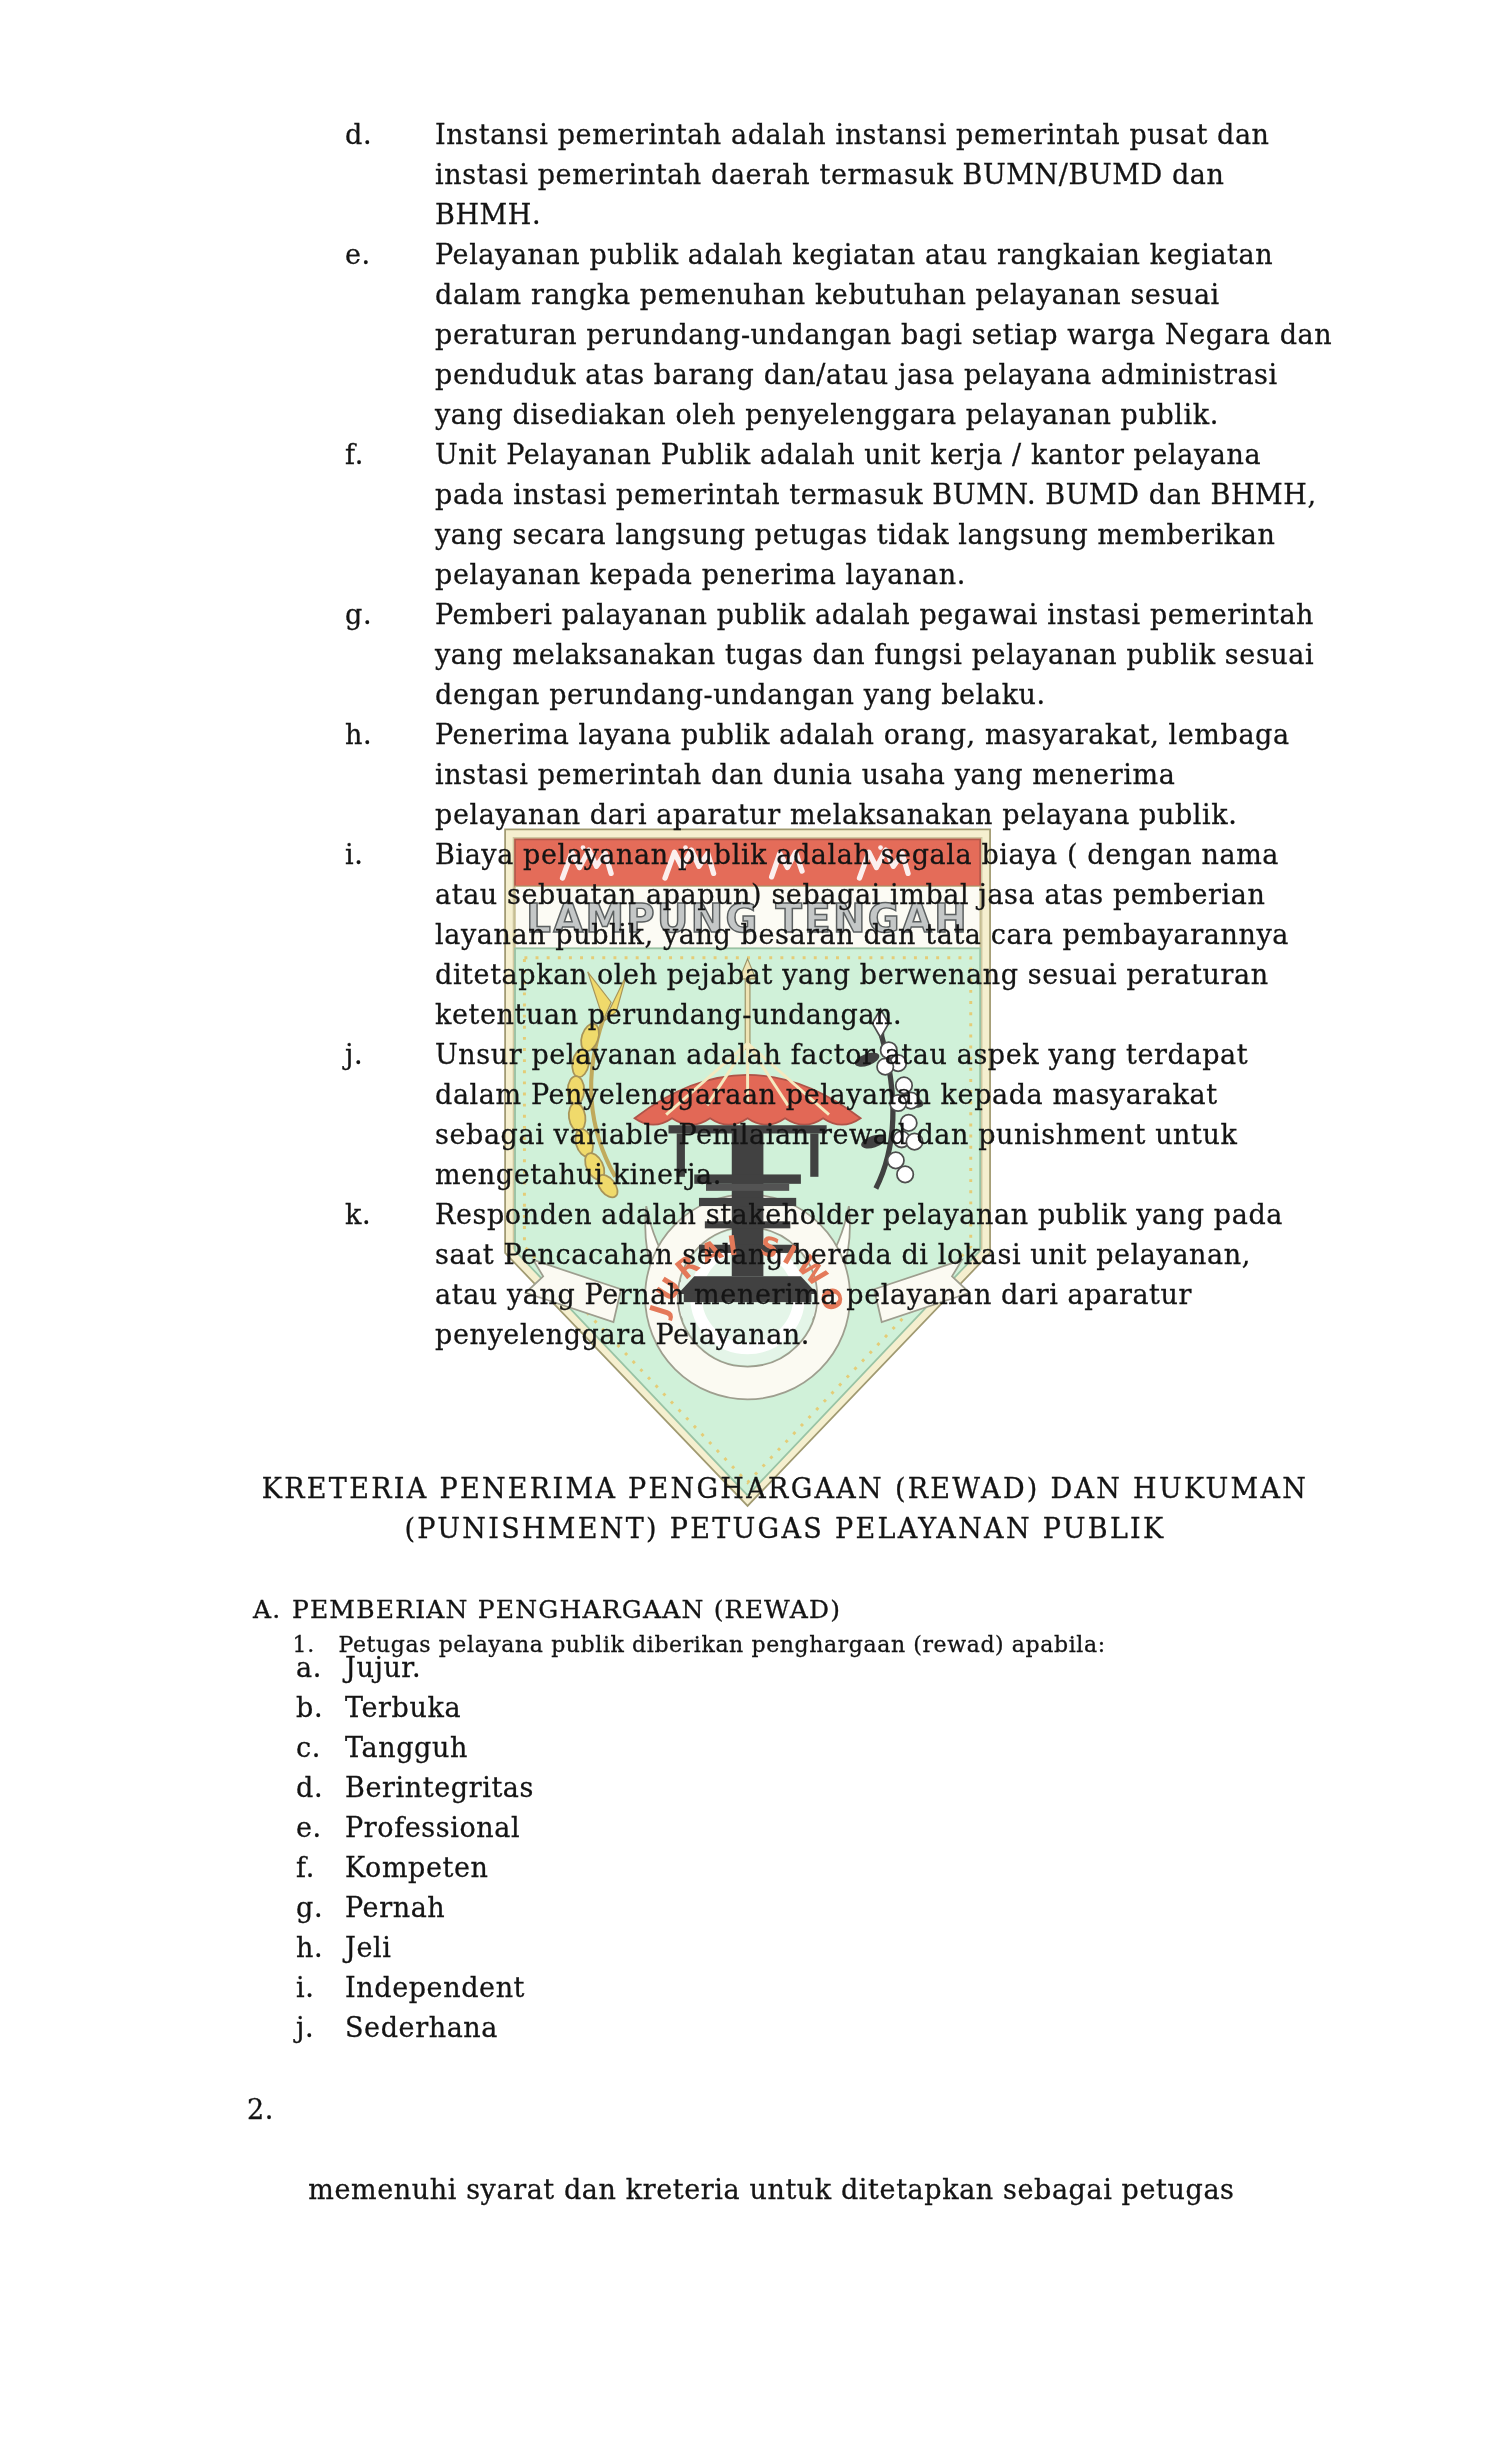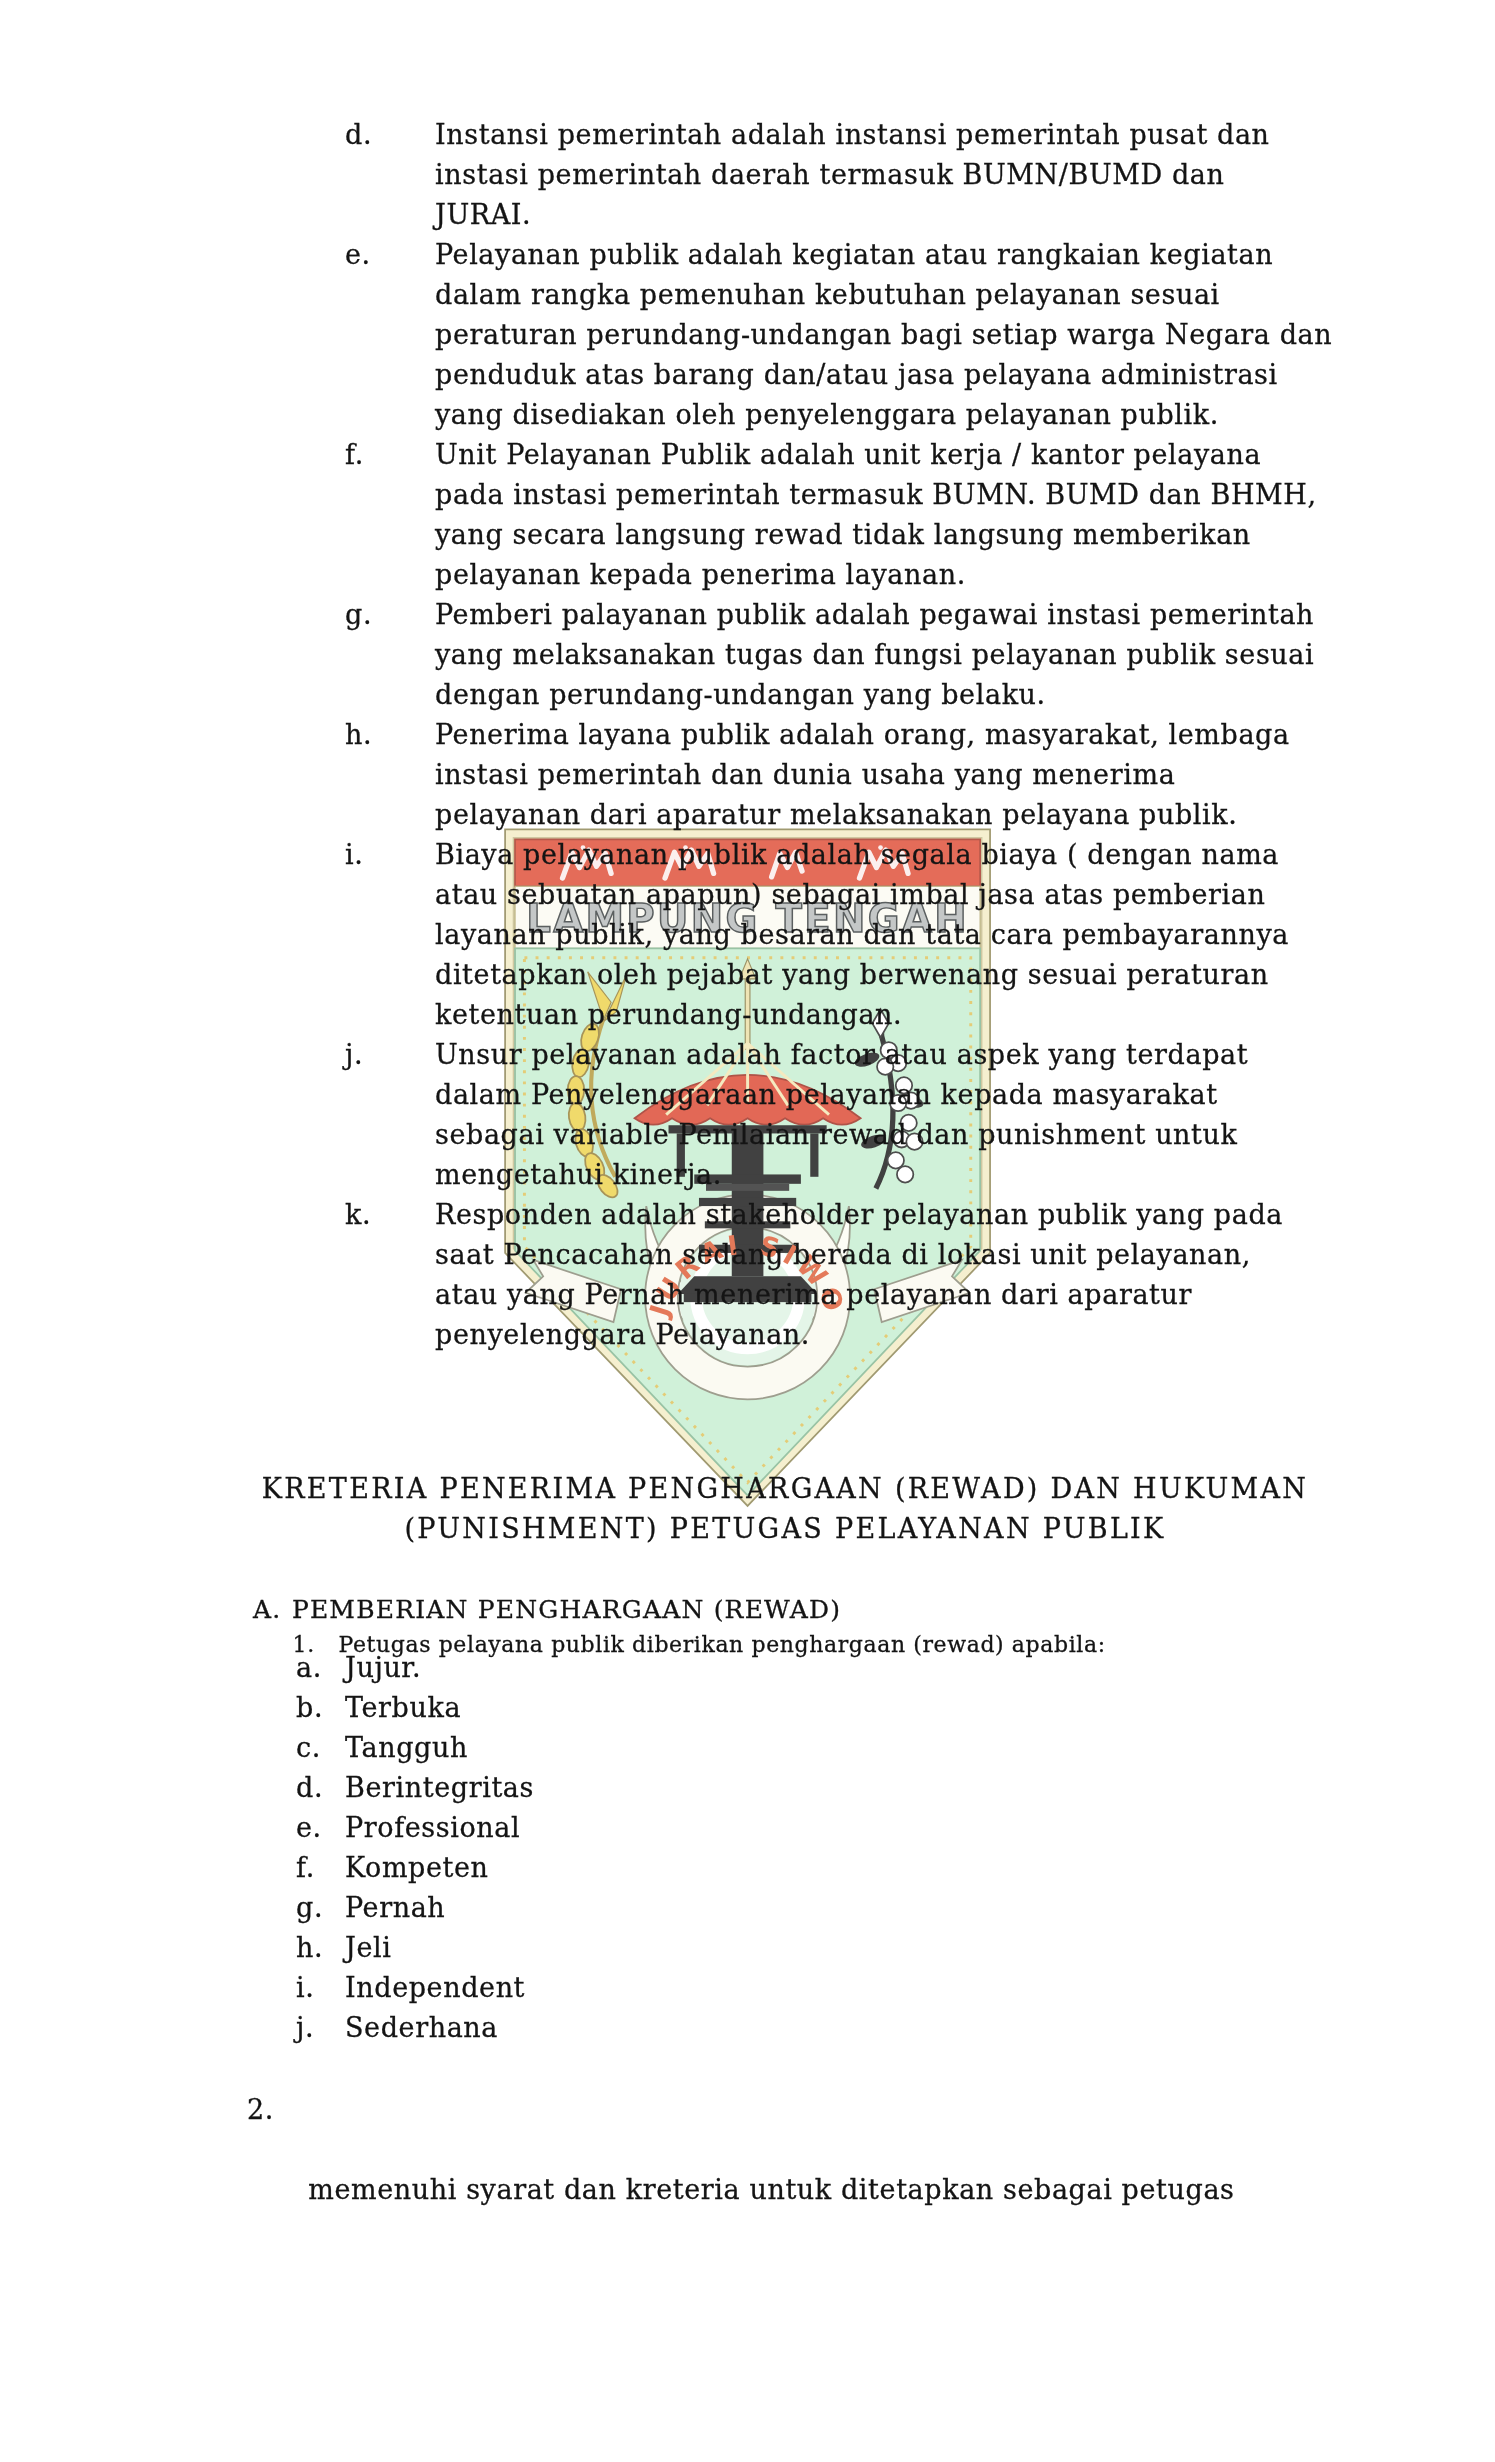--- a/index.html
+++ b/index.html
@@ -167,23 +167,23 @@
       </defs>
       <text font-family="DejaVu Sans, Liberation Sans, sans-serif" font-weight="bold" font-size="46" fill="#e0603a" letter-spacing="8">
         <textPath href="#ribbonArc" startOffset="50%" text-anchor="middle">JURAI SIWO</textPath>
       </text>
     </g>
   </svg>
 
   <main class="doc">
 
     <section class="deflist">
-        <div class="defitem"><div class="defletter">d.</div><div class="deflines"><div class="defline">Instansi pemerintah adalah instansi pemerintah pusat dan</div><div class="defline">instasi pemerintah daerah termasuk BUMN/BUMD dan</div><div class="defline">JURAI.</div></div></div>
+        <div class="defitem"><div class="defletter">d.</div><div class="deflines"><div class="defline">Instansi pemerintah adalah instansi pemerintah pusat dan</div><div class="defline">instasi pemerintah daerah termasuk BUMN/BUMD dan</div><div class="defline">BHMH.</div></div></div>
         <div class="defitem"><div class="defletter">e.</div><div class="deflines"><div class="defline">Pelayanan publik adalah kegiatan atau rangkaian kegiatan</div><div class="defline">dalam rangka pemenuhan kebutuhan pelayanan sesuai</div><div class="defline">peraturan perundang-undangan bagi setiap warga Negara dan</div><div class="defline">penduduk atas barang dan/atau jasa pelayana administrasi</div><div class="defline">yang disediakan oleh penyelenggara pelayanan publik.</div></div></div>
-        <div class="defitem"><div class="defletter">f.</div><div class="deflines"><div class="defline">Unit Pelayanan Publik adalah unit kerja / kantor pelayana</div><div class="defline">pada instasi pemerintah termasuk BUMN. BUMD dan BHMH,</div><div class="defline">yang secara langsung rewad tidak langsung memberikan</div><div class="defline">pelayanan kepada penerima layanan.</div></div></div>
+        <div class="defitem"><div class="defletter">f.</div><div class="deflines"><div class="defline">Unit Pelayanan Publik adalah unit kerja / kantor pelayana</div><div class="defline">pada instasi pemerintah termasuk BUMN. BUMD dan BHMH,</div><div class="defline">yang secara langsung petugas tidak langsung memberikan</div><div class="defline">pelayanan kepada penerima layanan.</div></div></div>
         <div class="defitem"><div class="defletter">g.</div><div class="deflines"><div class="defline">Pemberi palayanan publik adalah pegawai instasi pemerintah</div><div class="defline">yang melaksanakan tugas dan fungsi pelayanan publik sesuai</div><div class="defline">dengan perundang-undangan yang belaku.</div></div></div>
         <div class="defitem"><div class="defletter">h.</div><div class="deflines"><div class="defline">Penerima layana publik adalah orang, masyarakat, lembaga</div><div class="defline">instasi pemerintah dan dunia usaha yang menerima</div><div class="defline">pelayanan dari aparatur melaksanakan pelayana publik.</div></div></div>
         <div class="defitem"><div class="defletter">i.</div><div class="deflines"><div class="defline">Biaya pelayanan publik adalah segala biaya ( dengan nama</div><div class="defline">atau sebuatan apapun) sebagai imbal jasa atas pemberian</div><div class="defline">layanan publik, yang besaran dan tata cara pembayarannya</div><div class="defline">ditetapkan oleh pejabat yang berwenang sesuai peraturan</div><div class="defline">ketentuan perundang-undangan.</div></div></div>
         <div class="defitem"><div class="defletter">j.</div><div class="deflines"><div class="defline">Unsur pelayanan adalah factor atau aspek yang terdapat</div><div class="defline">dalam Penyelenggaraan pelayanan kepada masyarakat</div><div class="defline">sebagai variable Penilaian rewad dan punishment untuk</div><div class="defline">mengetahui kinerja.</div></div></div>
         <div class="defitem"><div class="defletter">k.</div><div class="deflines"><div class="defline">Responden adalah stakeholder pelayanan publik yang pada</div><div class="defline">saat Pencacahan sedang berada di lokasi unit pelayanan,</div><div class="defline">atau yang Pernah menerima pelayanan dari aparatur</div><div class="defline">penyelenggara Pelayanan.</div></div></div>
       </section>
 
     <header class="heading">
       <div>KRETERIA PENERIMA PENGHARGAAN (REWAD) DAN HUKUMAN</div>
       <div>(PUNISHMENT) PETUGAS PELAYANAN PUBLIK</div>

